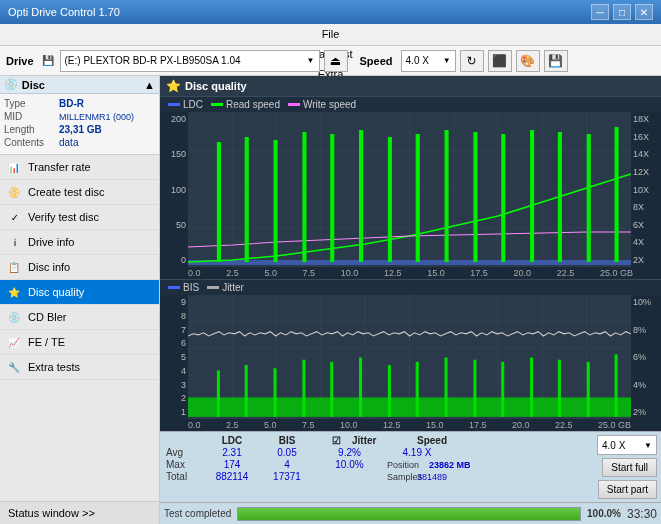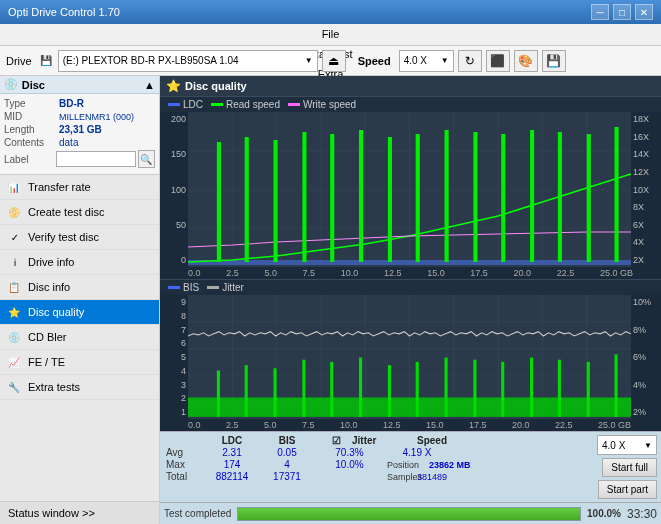--- a/index.html
+++ b/index.html
@@ -35,21 +35,21 @@
     
     .toolbar {
       background: #f5f5f5;
       border-bottom: 1px solid #ccc;
       display: flex;
       align-items: center;
       padding: 3px 6px;
       height: 30px;
       gap: 4px;
     }
-    .toolbar-label { font-size: 11px; font-weight: normal; margin-right: 4px; }
+    .toolbar-label { font-size: 11px; font-weight: bold; margin-right: 4px; }
     .drive-select {
       display: flex;
       align-items: center;
       border: 1px solid #aaa;
       background: white;
       padding: 1px 4px;
       height: 22px;
       flex: 1;
       max-width: 260px;
       font-size: 11px;
@@ -278,25 +278,20 @@
         <span class="disc-val-mid" style="font-size:9px;">MILLENMR1 (000)</span>
       </div>
       <div class="disc-row">
         <span class="disc-key">Length</span>
         <span class="disc-val">23,31 GB</span>
       </div>
       <div class="disc-row">
         <span class="disc-key">Contents</span>
         <span class="disc-val-data">data</span>
       </div>
-      <div class="disc-row label-row">
-        <span class="disc-key">Label</span>
-        <input class="label-input" type="text" style="">
-        <div class="label-btn">🔍</div>
-      </div>
     </div>
 
     <div class="nav-items">
       <div class="nav-item">
         <span class="nav-item-icon">📊</span>
         <span>Transfer rate</span>
       </div>
       <div class="nav-item">
         <span class="nav-item-icon">📀</span>
         <span>Create test disc</span>
@@ -542,21 +537,21 @@
             <span style="width:20px;"></span>
             <span style="width:20px;">☑</span>
             <span style="width:55px;">Jitter</span>
             <span style="width:50px;text-align:center;">Speed</span>
           </div>
 
           <div style="display:flex;align-items:center;font-size:10px;margin-bottom:1px;">
             <span style="width:36px;color:#333;">Avg</span>
             <span style="width:60px;text-align:center;color:#0000cc;">2.31</span>
             <span style="width:50px;text-align:center;color:#0000cc;">0.05</span>
-            <span style="width:75px;text-align:center;color:#0000cc;">70.3%</span>
+            <span style="width:75px;text-align:center;color:#0000cc;">9.2%</span>
             <span style="width:60px;text-align:center;color:#0000cc;">4.19 X</span>
           </div>
 
           <div style="display:flex;align-items:center;font-size:10px;margin-bottom:1px;">
             <span style="width:36px;color:#333;">Max</span>
             <span style="width:60px;text-align:center;color:#0000cc;">174</span>
             <span style="width:50px;text-align:center;color:#0000cc;">4</span>
             <span style="width:75px;text-align:center;color:#0000cc;">10.0%</span>
             <span style="width:42px;color:#333;font-size:9px;">Position</span>
             <span style="width:60px;color:#0000cc;font-size:9px;font-weight:bold;">23862 MB</span>

